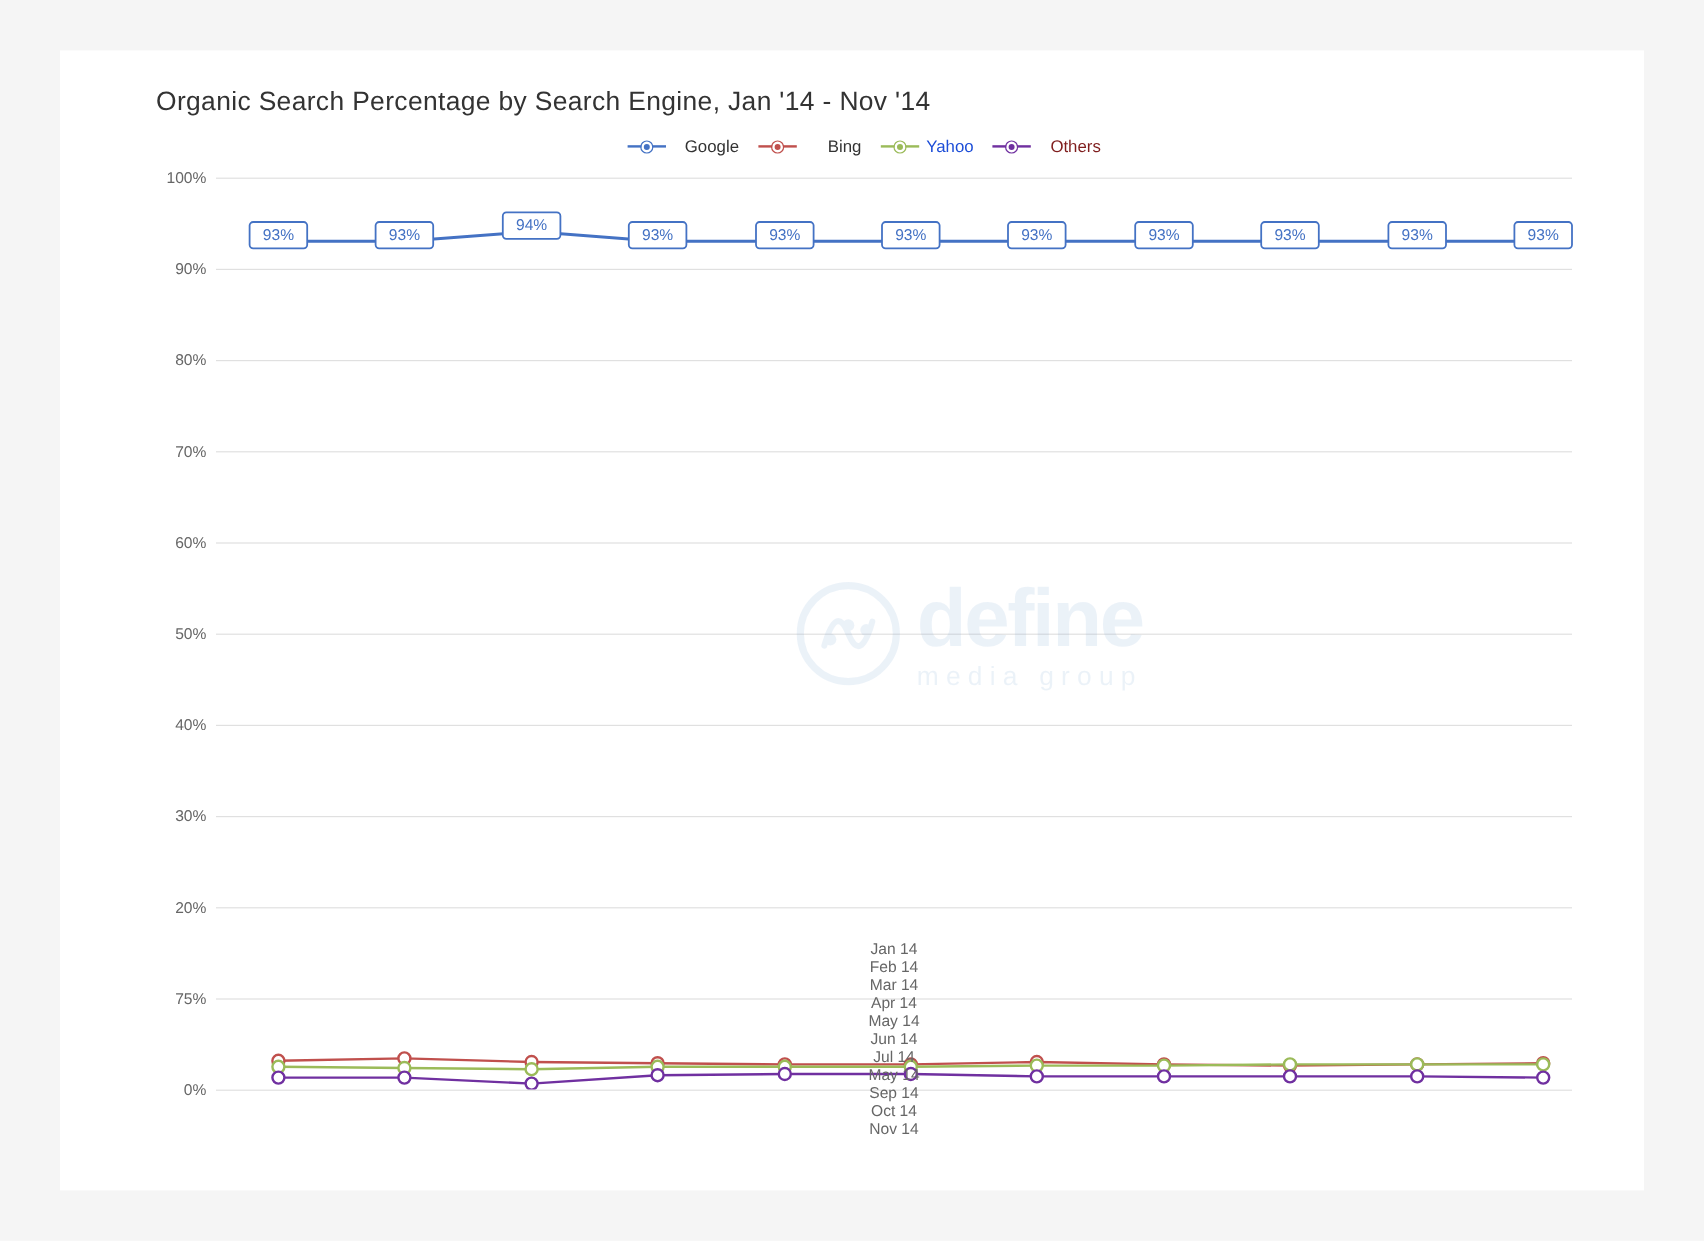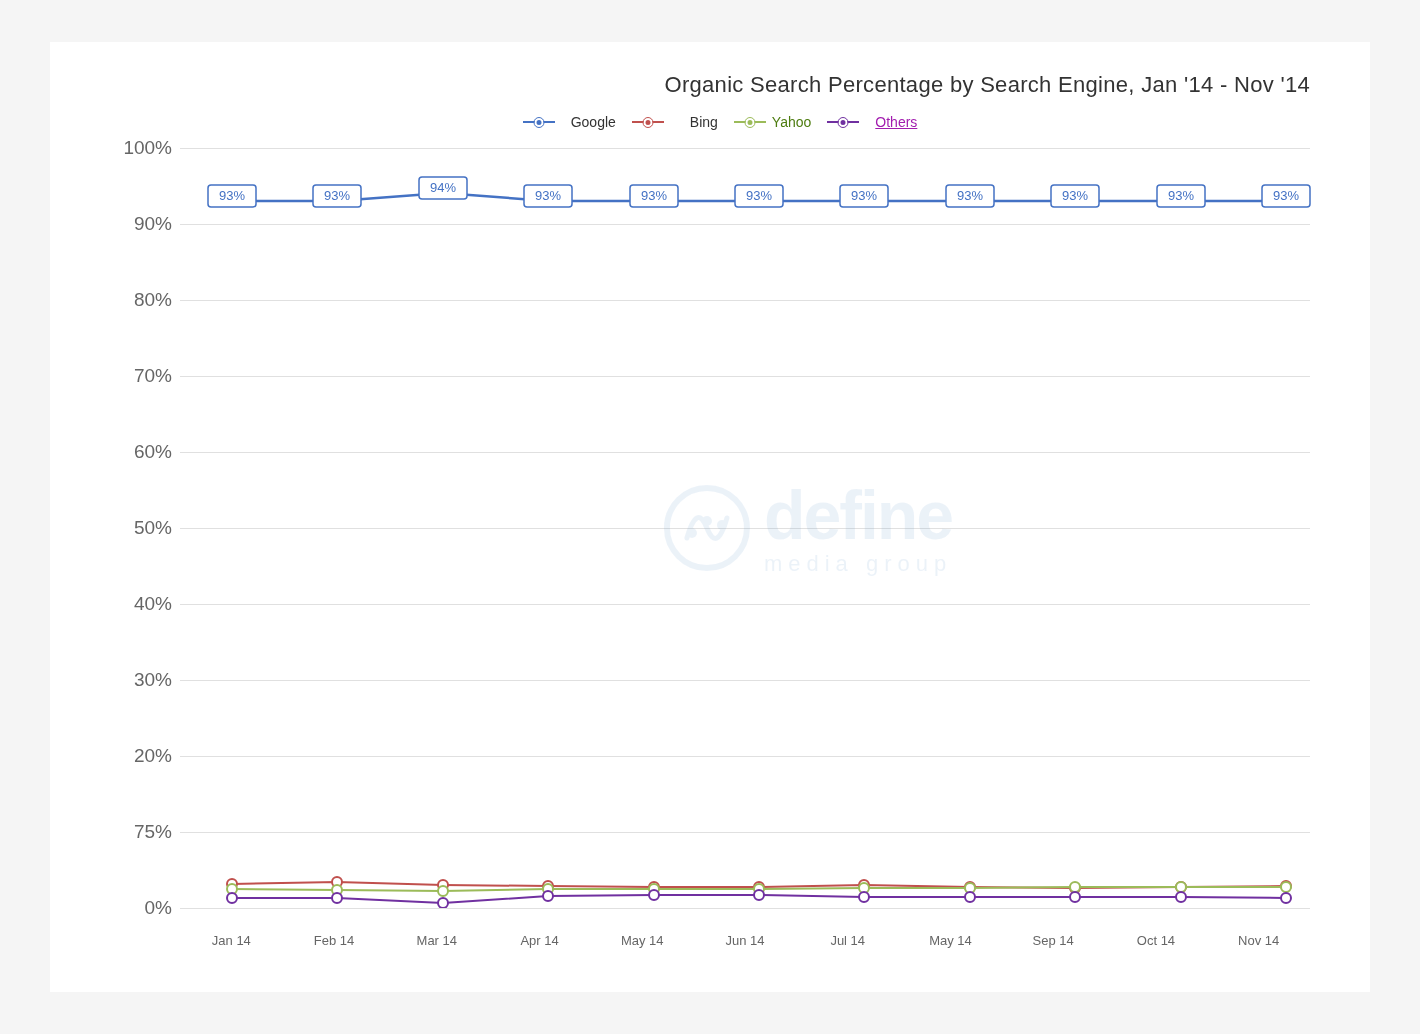--- a/index.html
+++ b/index.html
@@ -13,21 +13,21 @@
       font-family: 'Segoe UI', Arial, sans-serif;
     }
     .chart-container {
       background: white;
       width: 1320px;
       height: 950px;
       position: relative;
       padding: 30px 60px 80px 80px;
     }
     .chart-title {
-      text-align: right;
+      text-align: left;
       font-size: 22px;
       font-weight: 400;
       color: #333;
       margin-bottom: 16px;
       letter-spacing: 0.3px;
     }
     .legend {
       display: flex;
       justify-content: center;
       gap: 16px;
@@ -48,21 +48,21 @@
     .y-axis {
       position: absolute;
       left: 0;
       top: 0;
       height: 100%;
       width: 50px;
     }
     .y-label {
       position: absolute;
       right: 8px;
-      font-size: 19px;
+      font-size: 13px;
       color: #666;
       transform: translateY(-50%);
     }
     .grid-lines {
       position: absolute;
       left: 50px;
       right: 0;
       top: 0;
       height: 100%;
     }
@@ -79,21 +79,22 @@
       top: 0;
       right: 0;
       height: 100%;
     }
     .x-axis {
       position: absolute;
       bottom: -40px;
       left: 50px;
       right: 0;
       display: flex;
-      justify-content: center;
+      justify-content: flex-end;
+      flex-direction: column;
     }
     .x-label {
       font-size: 13px;
       color: #666;
       text-align: center;
       flex: 1;
     }
     .watermark {
       position: absolute;
       top: 50%;
@@ -145,28 +146,28 @@
         <div style="width:100%;height:2px;background:#C0504D;position:absolute;"></div>
         <div style="width:9px;height:9px;border-radius:50%;background:#C0504D;border:2px solid white;outline:1.5px solid #C0504D;position:absolute;left:50%;transform:translateX(-50%);"></div>
       </div>
       <span style="margin-left:10px;font-size:14px;color:#333;padding-left:10px;">Bing</span>
     </div>
     <div class="legend-item">
       <div style="display:flex;align-items:center;gap:0;width:32px;position:relative;">
         <div style="width:100%;height:2px;background:#9BBB59;position:absolute;"></div>
         <div style="width:9px;height:9px;border-radius:50%;background:#9BBB59;border:2px solid white;outline:1.5px solid #9BBB59;position:absolute;left:50%;transform:translateX(-50%);"></div>
       </div>
-      <span style="font-size:14px;color:#4d7c0f;">Yahoo</span>
+      <span style="font-size:14px;color:#1d4ed8;">Yahoo</span>
     </div>
     <div class="legend-item">
       <div style="display:flex;align-items:center;gap:0;width:32px;position:relative;">
         <div style="width:100%;height:2px;background:#7030A0;position:absolute;"></div>
         <div style="width:9px;height:9px;border-radius:50%;background:#7030A0;border:2px solid white;outline:1.5px solid #7030A0;position:absolute;left:50%;transform:translateX(-50%);"></div>
       </div>
-      <span style="margin-left:10px;font-size:14px;color:#a21caf;text-decoration:underline;">Others</span>
+      <span style="margin-left:10px;font-size:14px;color:#7f1d1d;">Others</span>
     </div>
   </div>
 
   <div class="chart-area">
 
     <div class="y-axis">
       <span class="y-label" style="top:0%">100%</span>
       <span class="y-label" style="top:10%">90%</span>
       <span class="y-label" style="top:20%">80%</span>
       <span class="y-label" style="top:30%">70%</span>

